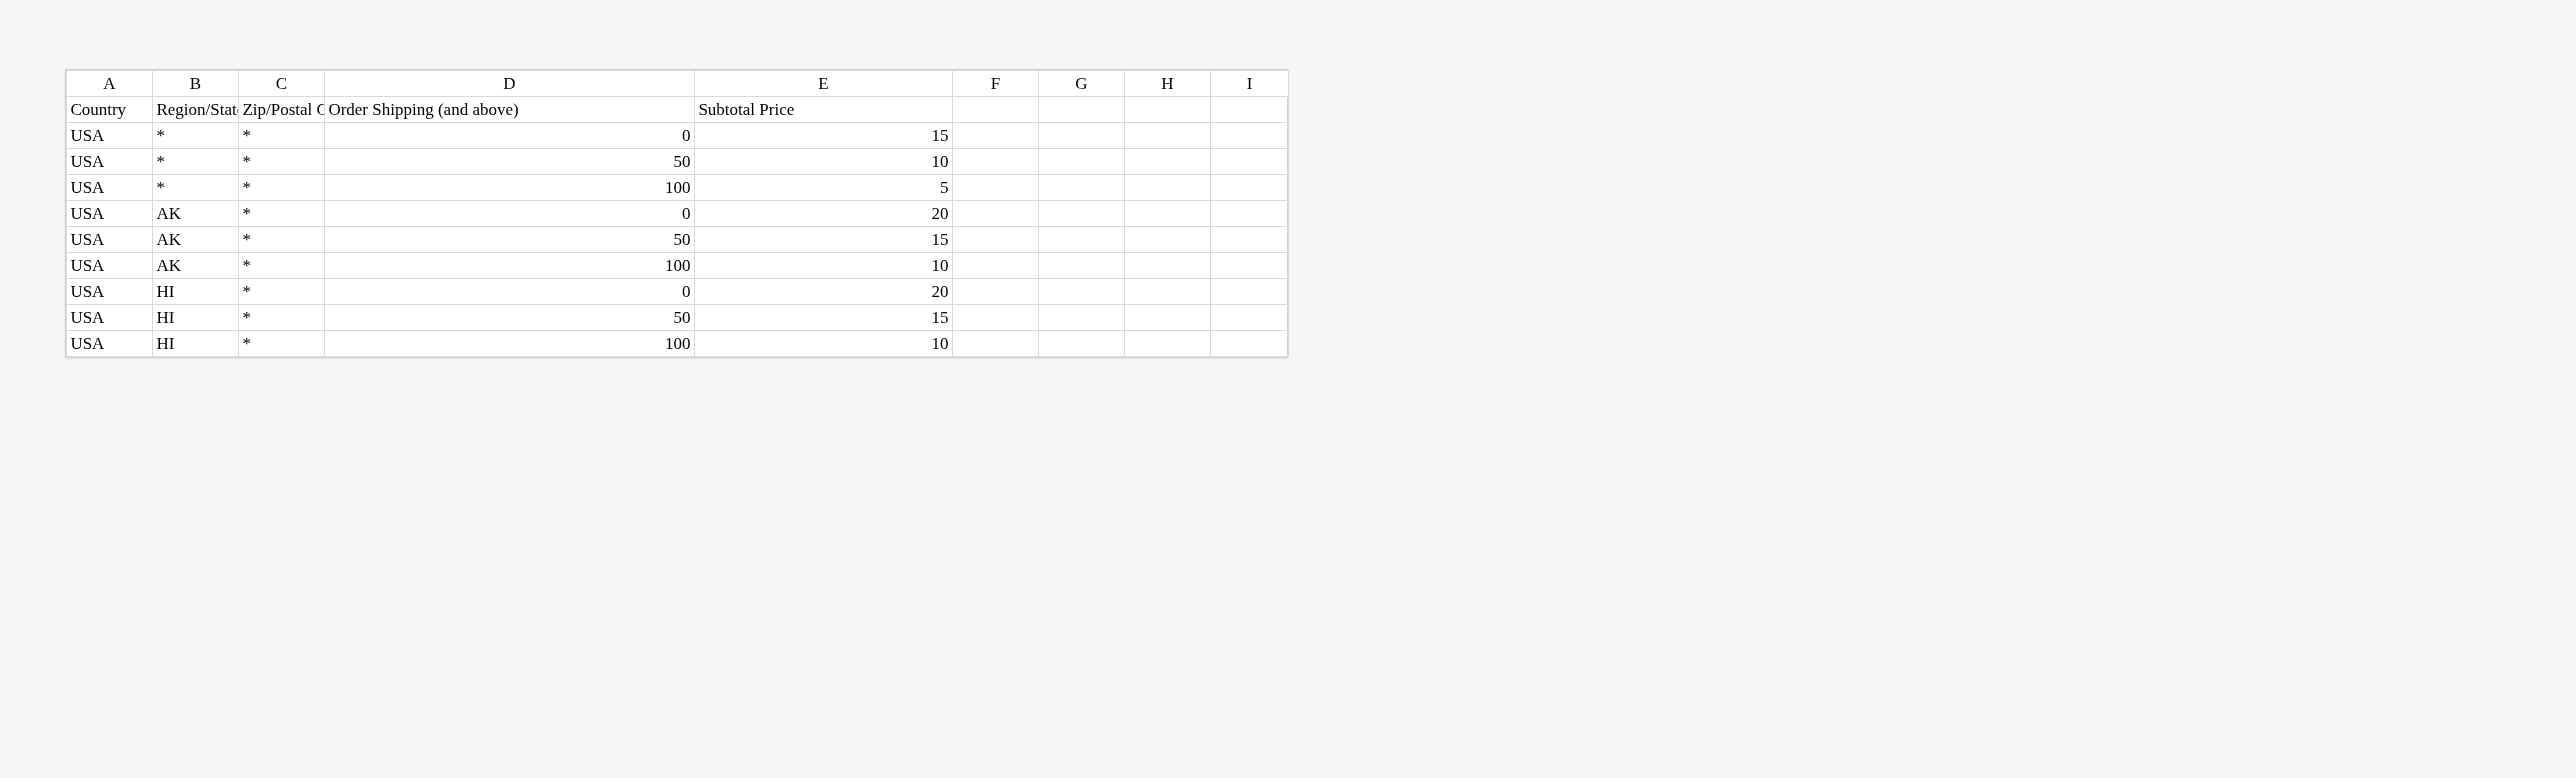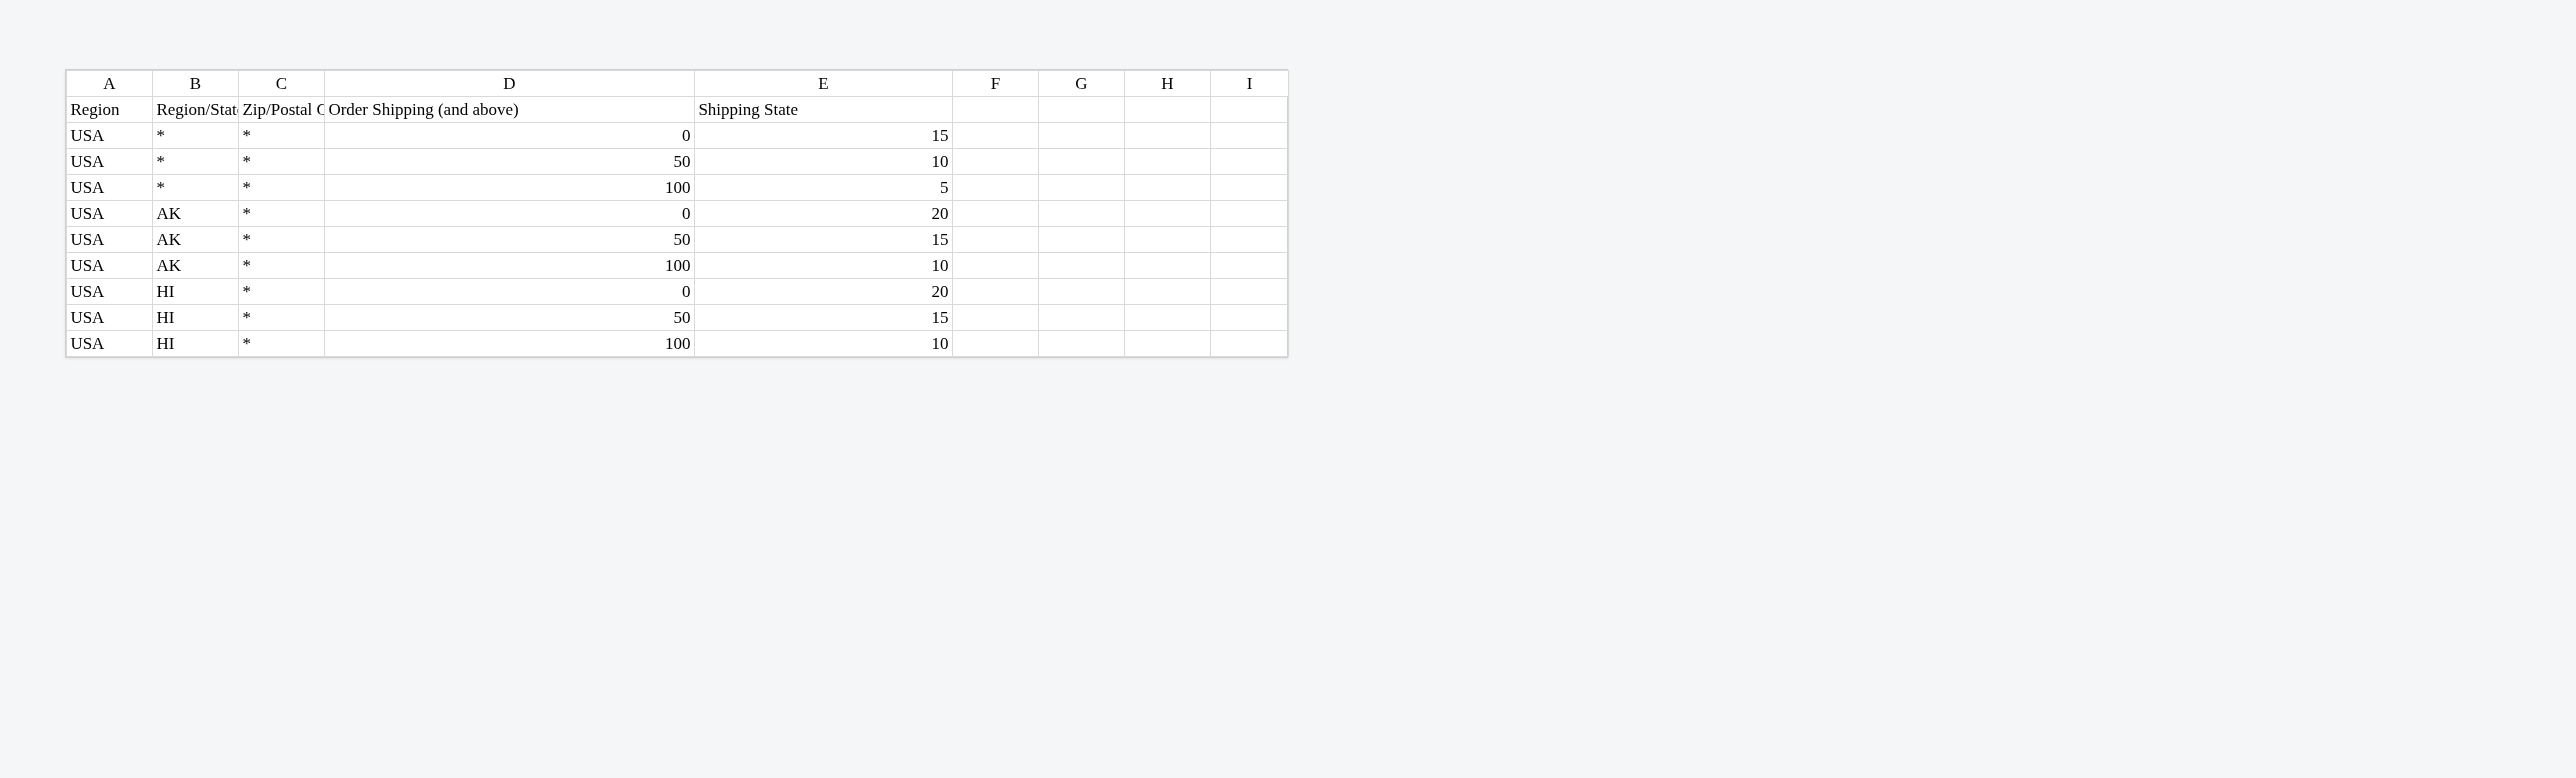--- a/index.html
+++ b/index.html
@@ -71,25 +71,25 @@
         <th>D</th>
         <th>E</th>
         <th>F</th>
         <th>G</th>
         <th>H</th>
         <th>I</th>
       </tr>
     </thead>
     <tbody>
       <tr>
-        <td>Region</td>
+        <td>Country</td>
         <td>Region/State</td>
         <td>Zip/Postal Code</td>
         <td>Order Shipping (and above)</td>
-        <td>Shipping State</td>
+        <td>Subtotal Price</td>
         <td></td>
         <td></td>
         <td></td>
         <td></td>
       </tr>
 
     <tr>
           <td>USA</td>
           <td>*</td>
           <td>*</td>

